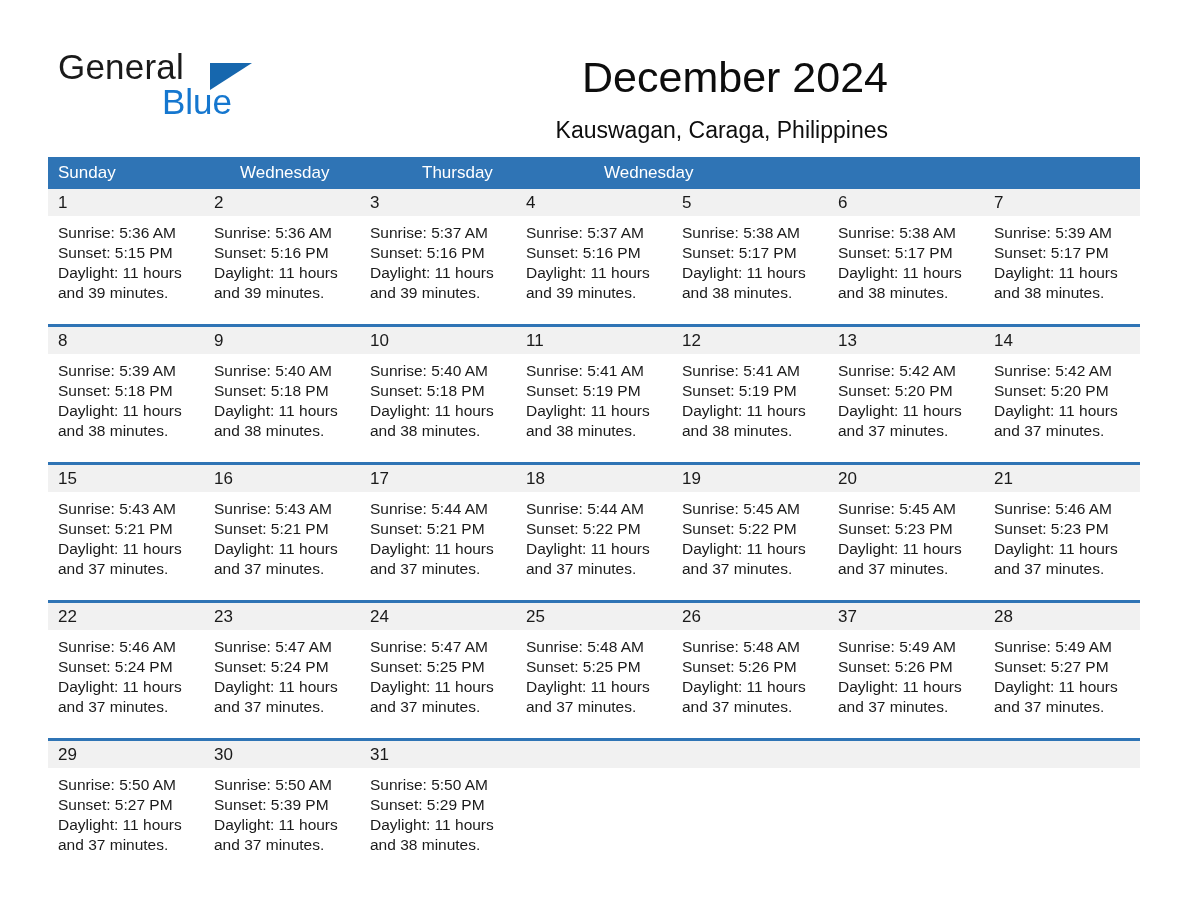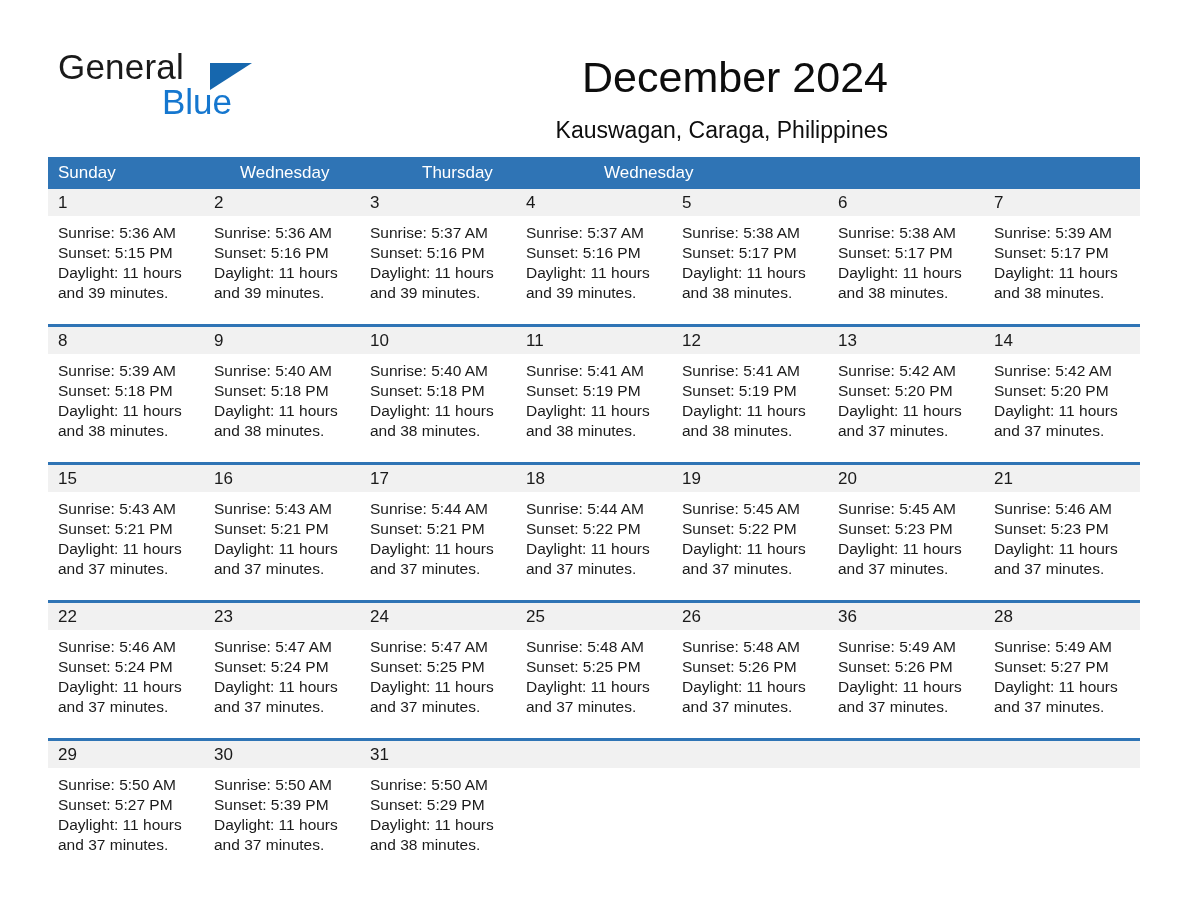--- a/index.html
+++ b/index.html
@@ -403,21 +403,21 @@
           <div class="day">
             <div class="day-num-band">26</div>
             <div class="day-body">
               <div>Sunrise: 5:48 AM</div>
               <div>Sunset: 5:26 PM</div>
               <div>Daylight: 11 hours</div>
               <div>and 37 minutes.</div>
             </div>
           </div>
           <div class="day">
-            <div class="day-num-band">36</div>
+            <div class="day-num-band">37</div>
             <div class="day-body">
               <div>Sunrise: 5:49 AM</div>
               <div>Sunset: 5:26 PM</div>
               <div>Daylight: 11 hours</div>
               <div>and 37 minutes.</div>
             </div>
           </div>
           <div class="day">
             <div class="day-num-band">28</div>
             <div class="day-body">

